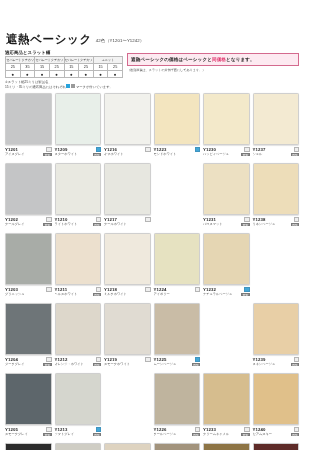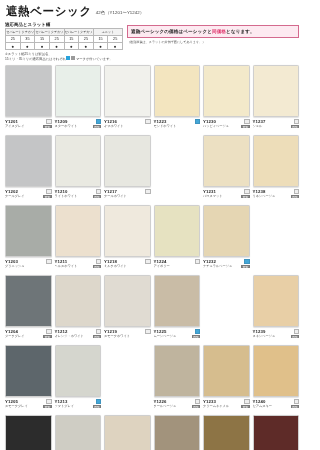--- a/index.html
+++ b/index.html
@@ -8,21 +8,21 @@
     background:#ffffff;
     font-family:"Liberation Sans","DejaVu Sans",sans-serif;
     color:#231f20;
     overflow:hidden;
     position:relative;
   }
   .page{width:304px;height:450px;position:relative;box-sizing:border-box;padding:4px 5px 0 5px;}
 
   
   .hdr{display:flex;align-items:baseline;gap:4px;padding:1px 0 2px 1px;}
-  .hdr-title{font-size:11.5px;font-weight:bold;letter-spacing:.6px;color:#1b1b1b;line-height:13px;}
+  .hdr-title{font-size:11.5px;font-weight:bold;letter-spacing:.6px;color:#1b1b1b;line-height:13px;margin-top:28px;}
   .hdr-sub{font-size:4.3px;color:#3a3a3a;letter-spacing:.1px;position:relative;top:-1px;}
 
   
   .info{display:flex;align-items:flex-start;gap:4px;margin-top:2px;}
   .info-left{width:118px;}
   .info-left-title{font-size:4.4px;font-weight:bold;color:#1b1b1b;margin-bottom:1px;letter-spacing:.1px;}
   table.spec{border-collapse:collapse;width:118px;table-layout:fixed;}
   table.spec th,table.spec td{
     border:.4px solid #b9b9b9;
     font-size:3.5px;font-weight:normal;

